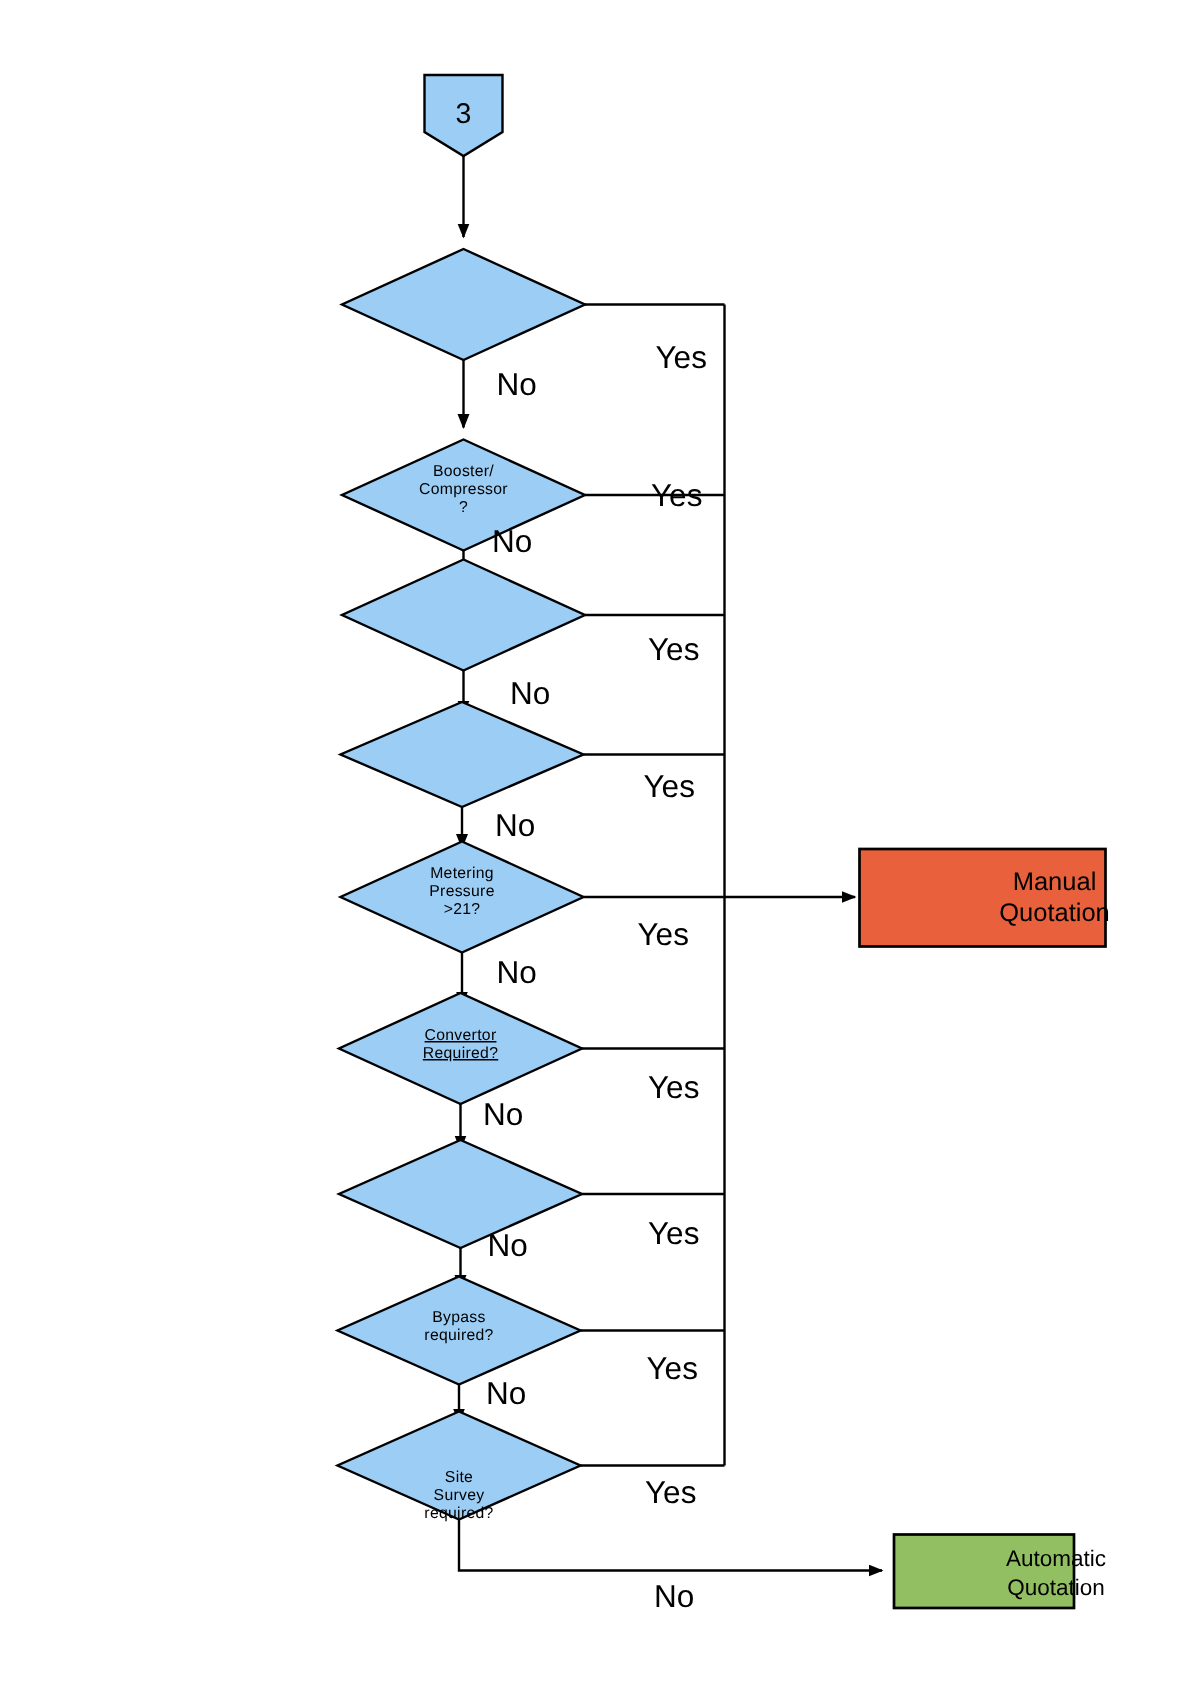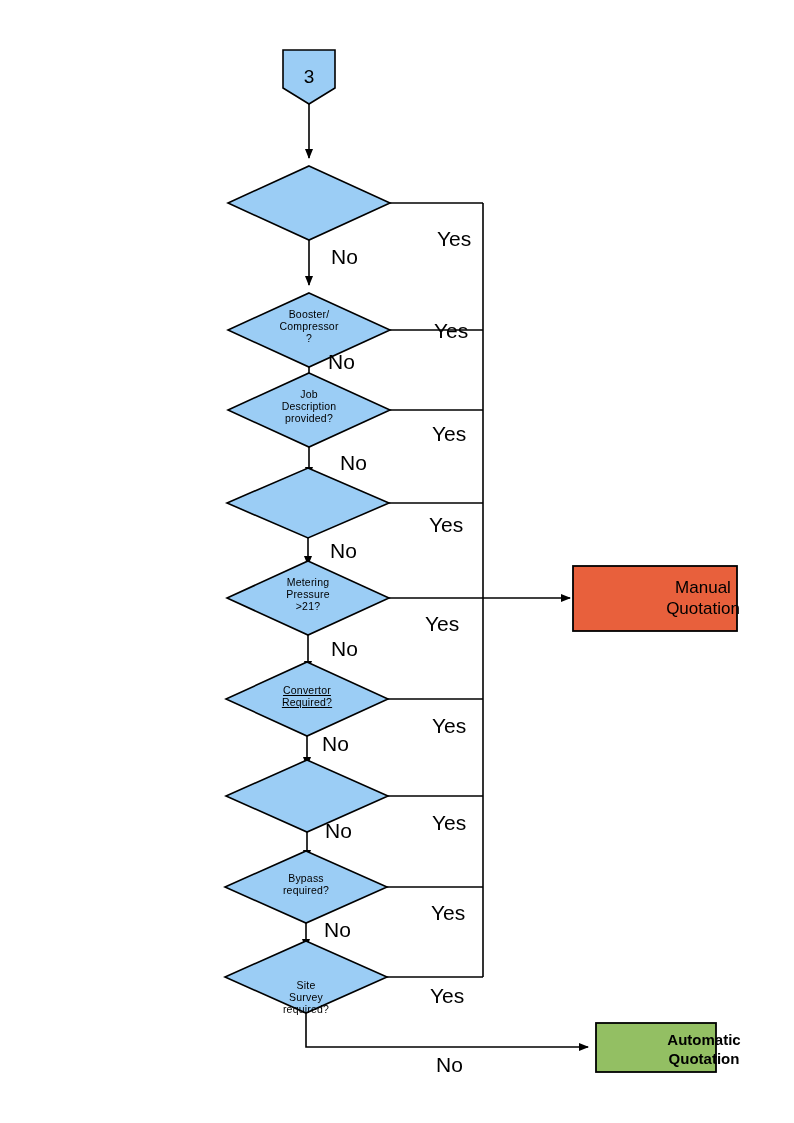--- a/index.html
+++ b/index.html
@@ -110,35 +110,34 @@
 
     <rect x="573" y="566" width="164" height="65" fill="#E8603C" stroke="#000000" stroke-width="1.8"></rect>
     <rect x="596" y="1023" width="120" height="49" fill="#93BF63" stroke="#000000" stroke-width="1.8"></rect>
   </svg>
 
   <div class="node-text connector-label" style="left:283px; top:66px; width:52px;">3</div>
 
 
   <div class="node-text diamond-label" style="left:228px; top:309px; width:162px;text-align:center;">Booster/<br>Compressor<br>?</div>
 
-  <div class="node-text diamond-label" style="left:228px; top:389px; width:162px;">Job<br>Description<br>provided?</div>
 
 
   <div class="node-text diamond-label" style="left:227px; top:577px; width:162px;">Metering<br>Pressure<br>&gt;21?</div>
 
   <div class="node-text diamond-label" style="left:226px; top:685px; width:162px;text-decoration:underline;">Convertor<br>Required?</div>
 
 
   <div class="node-text diamond-label" style="left:225px; top:873px; width:162px;">Bypass<br>required?</div>
 
   <div class="node-text diamond-label" style="left:225px; top:980px; width:162px;">Site<br>Survey<br>required?</div>
 
   <div class="node-text terminal-label" style="left:573px; top:577px; width:164px;">Manual<br>Quotation</div>
 
-  <div class="node-text terminal-label" style="left:596px; top:1031px; width:120px; font-size:15px;font-weight:bold;">Automatic<br>Quotation</div>
+  <div class="node-text terminal-label" style="left:596px; top:1031px; width:120px; font-size:15px;">Automatic<br>Quotation</div>
 
   <div class="edge-label" style="left:437px; top:228px;">Yes</div>
   <div class="edge-label" style="left:434px; top:320px;">Yes</div>
   <div class="edge-label" style="left:432px; top:423px;">Yes</div>
   <div class="edge-label" style="left:429px; top:514px;">Yes</div>
   <div class="edge-label" style="left:425px; top:613px;">Yes</div>
   <div class="edge-label" style="left:432px; top:715px;">Yes</div>
   <div class="edge-label" style="left:432px; top:812px;">Yes</div>
   <div class="edge-label" style="left:431px; top:902px;">Yes</div>
   <div class="edge-label" style="left:430px; top:985px;">Yes</div>

